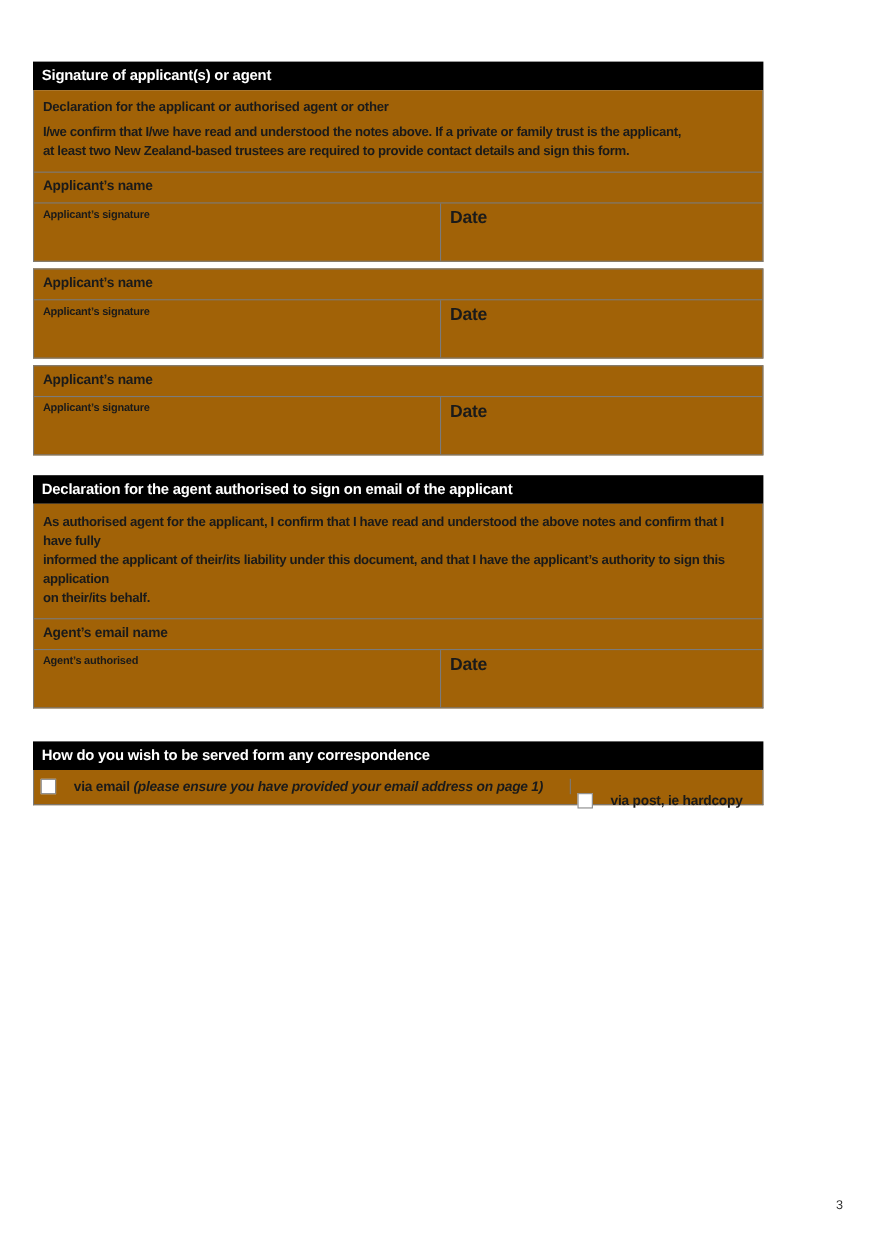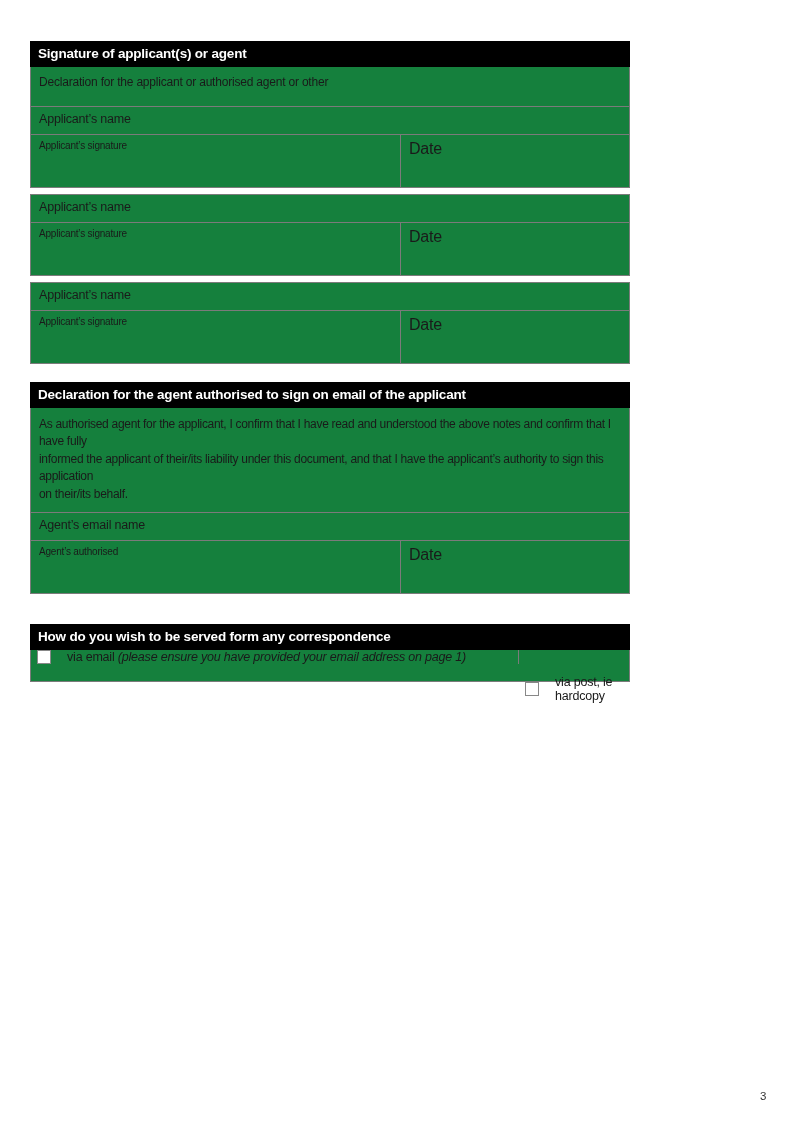--- a/index.html
+++ b/index.html
@@ -11,39 +11,40 @@
     width: 800px;
     height: 1130px;
     position: relative;
     font-family: "Liberation Sans", sans-serif;
     color: #1a1a1a;
     overflow: hidden;
   }
   .doc {
     position: absolute;
     left: 30px;
-    top: 41px;
-    width: 600px;
+    top: 56px;
+    width: 664px;
   }
   .bar {
     background: #000000;
     color: #ffffff;
     font-weight: bold;
     font-size: 13.5px;
     letter-spacing: -0.2px;
     height: 26px;
     line-height: 26px;
     padding: 0 8px;
     box-sizing: border-box;
   }
   .tbl {
     border: 1px solid #7b7b7b;
     border-top: none;
     box-sizing: border-box;
-    background: #15803d;
+    background: #a16207;
+    font-weight: bold;
   }
   .tbl.closed {
     border-top: 1px solid #7b7b7b;
   }
   .decl-cell {
     padding: 8px 8px 9px 8px;
     border-bottom: 1px solid #7b7b7b;
     font-size: 12px;
     letter-spacing: -0.2px;
   }
@@ -81,21 +82,21 @@
     padding: 5px 8px;
     font-size: 16px;
     letter-spacing: -0.2px;
   }
   .gap6  { height: 6px; }
   .gap18 { height: 18px; }
   .gap30 { height: 30px; }
   .check-row {
     display: flex;
     height: 31px;
-    align-items: flex-start;
+    align-items: center;
   }
   .check-cell {
     display: flex;
     align-items: center;
     box-sizing: border-box;
     padding-left: 6px;
     font-size: 12.5px;
     letter-spacing: -0.2px;
   }
   .check-cell.left {
@@ -126,20 +127,22 @@
 </style>
 </head>
 <body>
 
 <div class="doc">
 
   <div class="bar">Signature of applicant(s) or agent</div>
   <div class="tbl">
     <div class="decl-cell">
       <div class="decl-title">Declaration for the applicant or authorised agent or other</div>
+      <div class="decl-body">I/we confirm that I/we have read and understood the notes above. If a private or family trust is the applicant,
+at least two New Zealand-based trustees are required to provide contact details and sign this form.</div>
     </div>
     <div class="name-row">
       <span>Applicant’s name</span>
     </div>
     <div class="sig-row">
       <div class="sig-cell">
         <span>Applicant’s signature</span>
       </div>
       <div class="date-cell">
         <span>Date</span>

